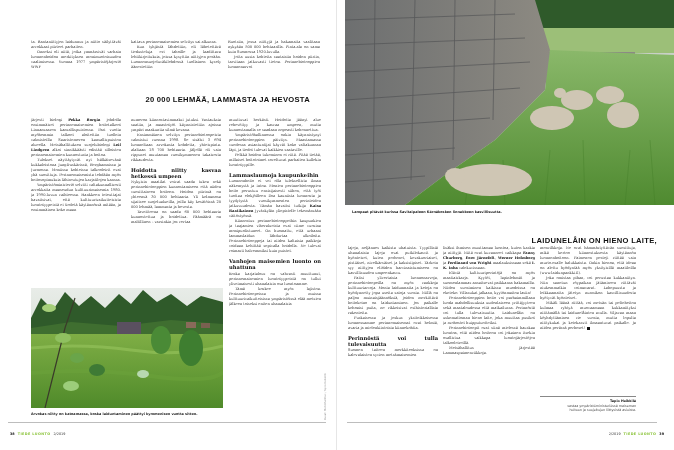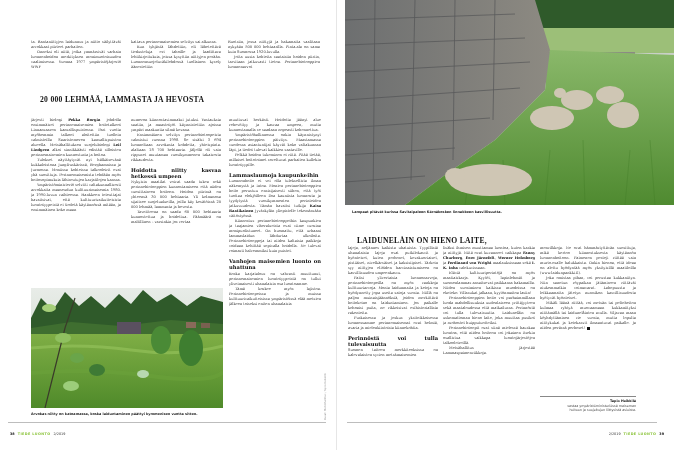--- a/index.html
+++ b/index.html
@@ -9,21 +9,21 @@
   #left-page { left: 0; width: 337px; }
   #right-page { left: 337px; width: 337px; }
   .spine { position: absolute; left: 336px; top: 0; width: 1px; height: 450px; background: #e6e6e6; }
 
   .col { position: absolute; font-size: 3.6px; line-height: 5.0px; color: #333; text-align: justify; overflow: hidden; }
   .col p { text-indent: 6px; }
   .col p.noindent { text-indent: 0; }
   .col b { font-weight: bold; color: #111; }
   .col .subhead { font-weight: bold; font-size: 5.2px; line-height: 6.2px; color: #111; margin-top: 4px; margin-bottom: 1px; text-indent: 0; }
 
-  .pullquote { position: absolute; text-align: left; font-family: Liberation Serif, serif; font-weight: bold; font-size: 7.6px; line-height: 9.4px; letter-spacing: 0.3px; color: #111; text-transform: uppercase; }
+  .pullquote { position: absolute; text-align: right; font-family: Liberation Sans, sans-serif; font-weight: bold; font-size: 7.6px; line-height: 9.4px; letter-spacing: 0.3px; color: #111; text-transform: uppercase; }
 
   .photo { position: absolute; overflow: hidden; }
   .caption { position: absolute; font-family: "DejaVu Sans", sans-serif; font-size: 3.4px; font-weight: bold; color: #222; }
   .credit-vert { position: absolute; font-family: "DejaVu Sans", sans-serif; font-size: 2.6px; color: #999; transform: rotate(-90deg); transform-origin: left top; white-space: nowrap; }
 
   .folio { position: absolute; top: 432px; font-family: "DejaVu Sans", sans-serif; font-size: 3.4px; color: #333; white-space: nowrap; }
   .folio .pnum { font-weight: bold; color: #111; }
   .folio .mag { color: #8cc43c; font-weight: bold; letter-spacing: 0.4px; margin: 0 3px; }
   .rule { position: absolute; height: 1px; background: #bdbdbd; }
 

